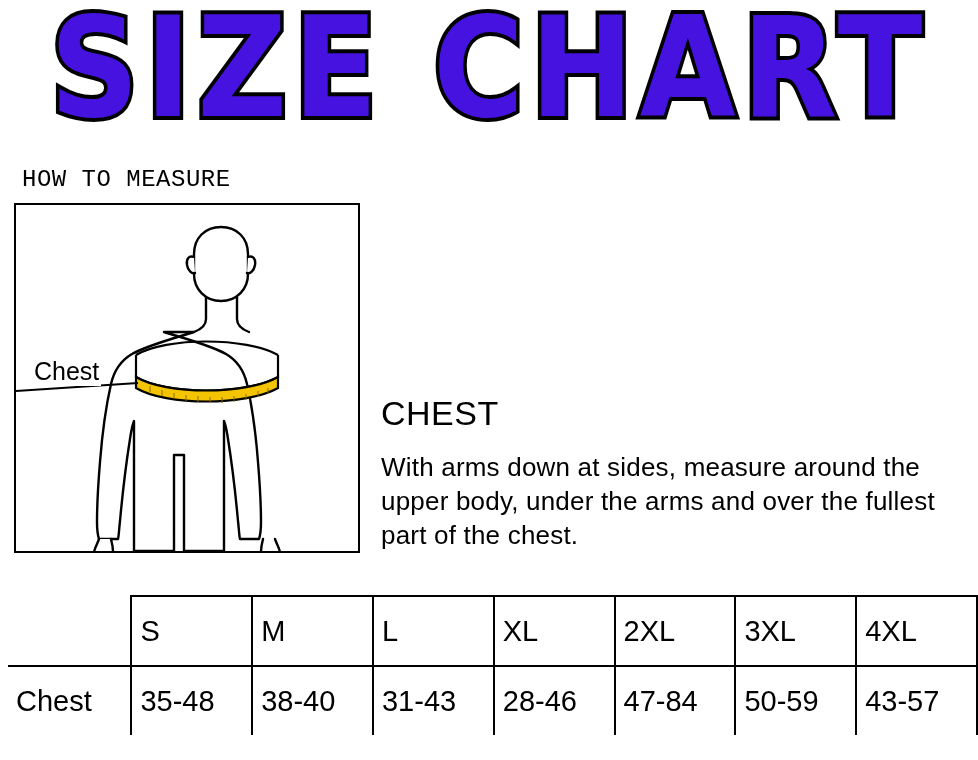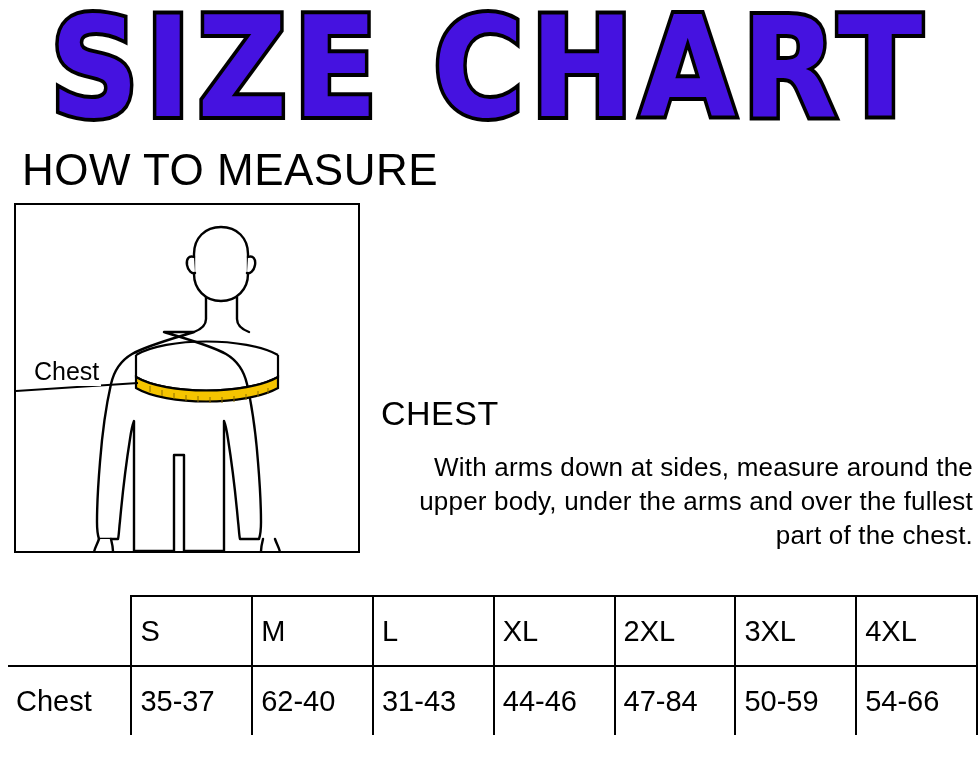--- a/index.html
+++ b/index.html
@@ -33,24 +33,24 @@
     line-height: 1.1;
     white-space: nowrap;
     transform: scaleY(1.12);
     transform-origin: top center;
   }
 
   
   .how-to {
     position: absolute;
     left: 22px;
-    top: 145px;
-    font-size: 44px;
+    top: 166px;
+    font-size: 24px;
     letter-spacing: 0.5px;
-    font-family: Liberation Sans, sans-serif;
+    font-family: Liberation Mono, monospace;
   }
 
   
   .figure-box {
     position: absolute;
     left: 14px;
     top: 203px;
     width: 346px;
     height: 350px;
     border: 2px solid #000000;
@@ -82,21 +82,20 @@
     letter-spacing: 0.5px;
   }
   .desc-body {
     position: absolute;
     left: 381px;
     top: 450px;
     width: 592px;
     font-size: 26px;
     line-height: 34px;
     letter-spacing: 0.2px;
-    text-align: right;
   }
 
   
   .size-table {
     position: absolute;
     left: 8px;
     top: 595px;
     border-collapse: collapse;
     table-layout: fixed;
   }
@@ -216,22 +215,22 @@
     <td class="sizecol">S</td>
     <td class="sizecol">M</td>
     <td class="sizecol">L</td>
     <td class="sizecol">XL</td>
     <td class="sizecol">2XL</td>
     <td class="sizecol">3XL</td>
     <td class="sizecol">4XL</td>
   </tr>
   <tr class="data-row">
     <td class="rowhead">Chest</td>
-    <td class="sizecol">35-37</td>
-    <td class="sizecol">62-40</td>
+    <td class="sizecol">35-48</td>
+    <td class="sizecol">38-40</td>
     <td class="sizecol">31-43</td>
-    <td class="sizecol">44-46</td>
+    <td class="sizecol">28-46</td>
     <td class="sizecol">47-84</td>
     <td class="sizecol">50-59</td>
-    <td class="sizecol">54-66</td>
+    <td class="sizecol">43-57</td>
   </tr>
 </tbody>
   </table>
 
 </body></html>

